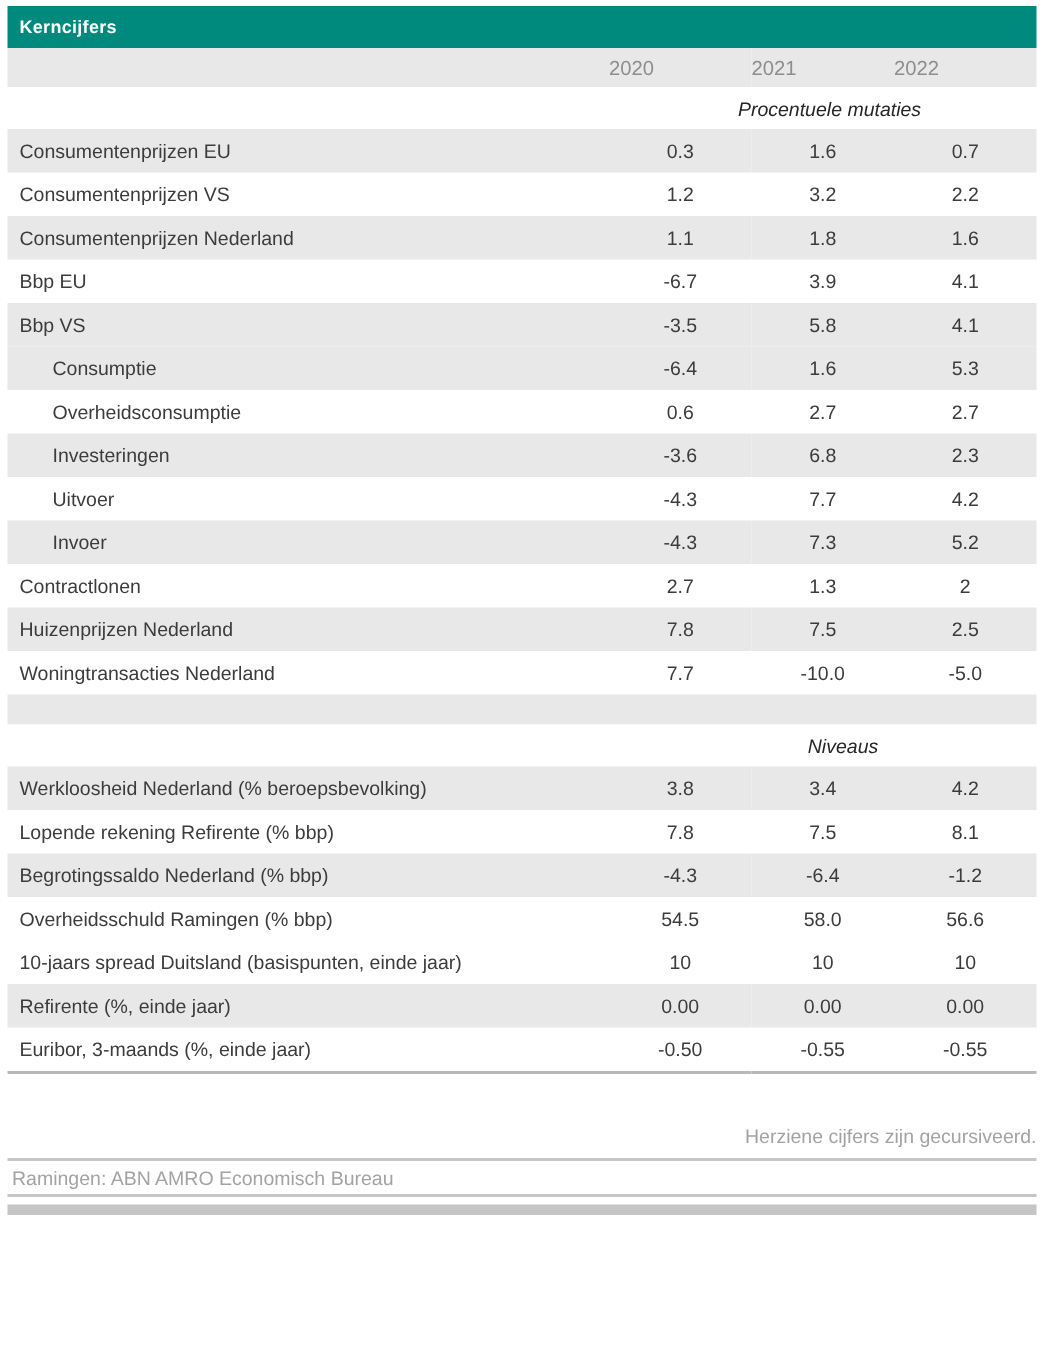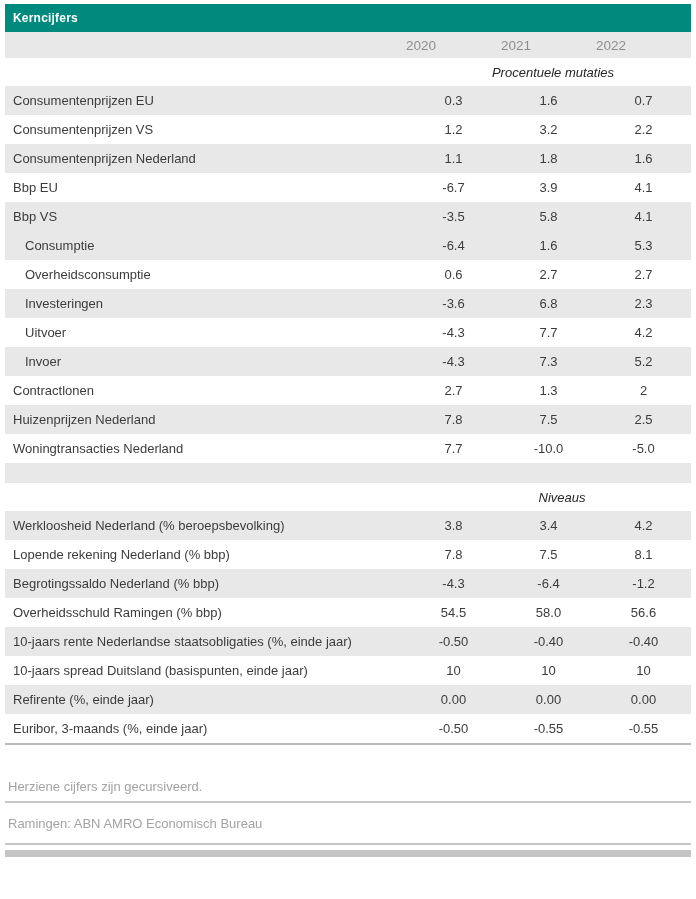--- a/index.html
+++ b/index.html
@@ -44,47 +44,48 @@
     height: 26px;
     font-weight: normal;
     color: var(--hdr-gray, #8e8e8e);
     text-align: left;
     font-size: 13.5px;
     padding: 0;
   }
   tbody td { height: 29px; padding: 0; }
   tr.stripe td { background: var(--stripe, #e8e8e8); }
   td.label { padding-left: 8px; text-align: left; }
-  td.label.indent { padding-left: 20px; }
+  td.label.indent { padding-left: 30px; }
   td.val { text-align: center; }
   tr.section-row td {
     background: #ffffff;
     font-style: italic;
     color: #262626;
     height: 28px;
     text-align: center;
   }
   tr.section-row.s0 td { padding-left: 410px; }
   tr.section-row.s1 td { padding-left: 428px; }
   tr.separator td { background: var(--stripe, #e8e8e8); height: 20px; }
   
   .footnote {
     margin-top: 35px;
     color: var(--foot-gray, #a6a6a6);
     font-size: 13px;
     padding-left: 3px;
     line-height: 14px;
+    text-align: right;
   }
   .rule {
     height: 2px;
     background: var(--rule-gray, #c6c6c6);
     margin-top: 7px;
   }
   .source-row {
-    height: 40px;
+    height: 22px;
     display: flex;
     align-items: center;
     color: var(--foot-gray, #a0a0a0);
     font-size: 13px;
     padding-left: 3px;
     text-align: right;
   }
   .rule2 {
     height: 2px;
     background: var(--rule-gray, #c6c6c6);
@@ -207,42 +208,36 @@
         <tr class="section-row s1">
           <td colspan="4">Niveaus</td>
         </tr>
         <tr class="stripe">
           <td class="label">Werkloosheid Nederland (% beroepsbevolking)</td>
           <td class="val">3.8</td>
           <td class="val">3.4</td>
           <td class="val">4.2</td>
         </tr>
         <tr>
-          <td class="label">Lopende rekening Nederland (% bbp)</td>
+          <td class="label">Lopende rekening Refirente (% bbp)</td>
           <td class="val">7.8</td>
           <td class="val">7.5</td>
           <td class="val">8.1</td>
         </tr>
         <tr class="stripe">
           <td class="label">Begrotingssaldo Nederland (% bbp)</td>
           <td class="val">-4.3</td>
           <td class="val">-6.4</td>
           <td class="val">-1.2</td>
         </tr>
         <tr>
           <td class="label">Overheidsschuld Ramingen (% bbp)</td>
           <td class="val">54.5</td>
           <td class="val">58.0</td>
           <td class="val">56.6</td>
-        </tr>
-        <tr class="stripe">
-          <td class="label">10-jaars rente Nederlandse staatsobligaties (%, einde jaar)</td>
-          <td class="val">-0.50</td>
-          <td class="val">-0.40</td>
-          <td class="val">-0.40</td>
         </tr>
         <tr>
           <td class="label">10-jaars spread Duitsland (basispunten, einde jaar)</td>
           <td class="val">10</td>
           <td class="val">10</td>
           <td class="val">10</td>
         </tr>
         <tr class="stripe">
           <td class="label">Refirente (%, einde jaar)</td>
           <td class="val">0.00</td>

